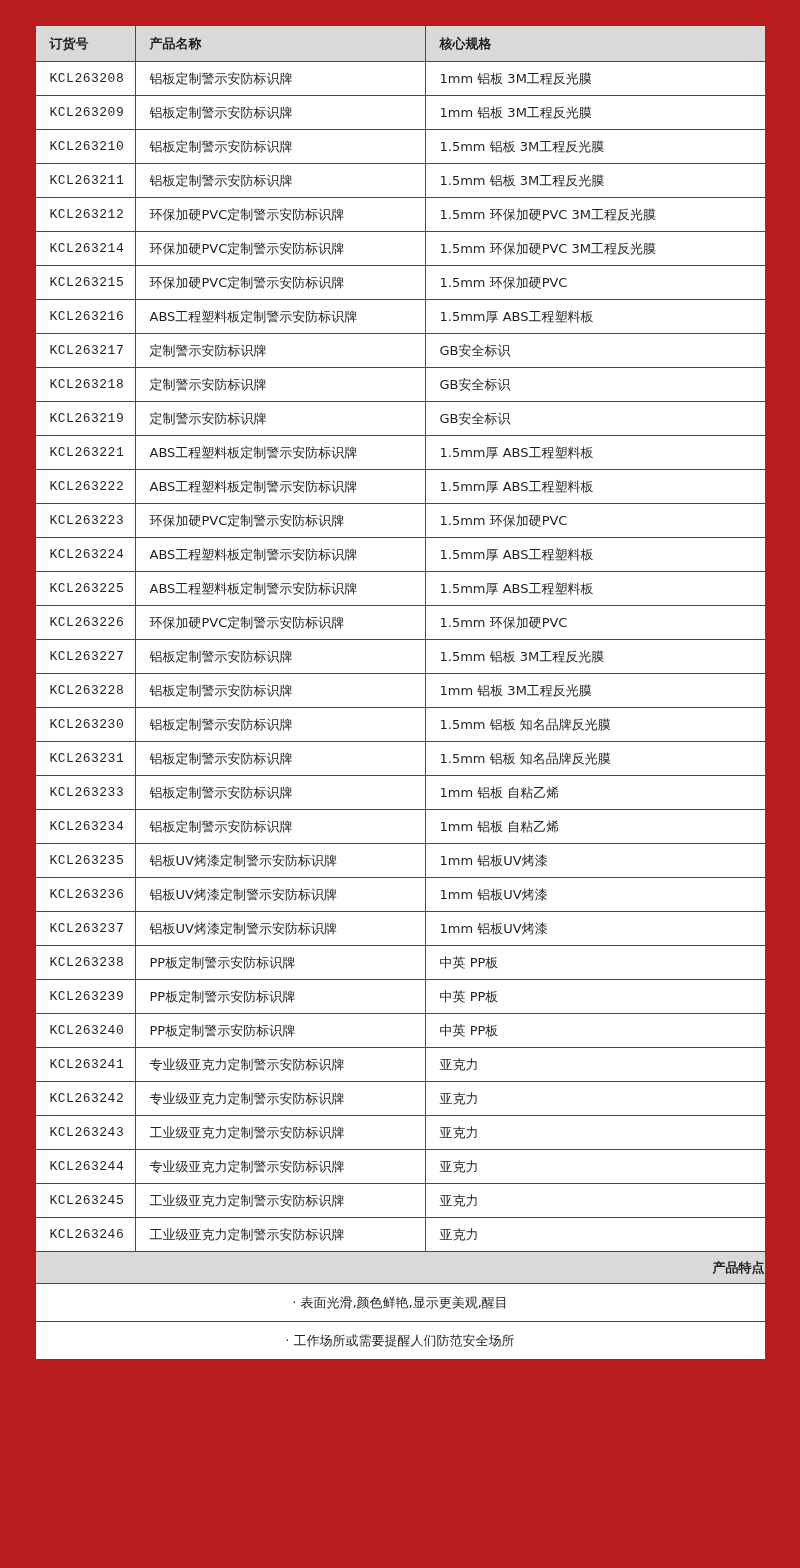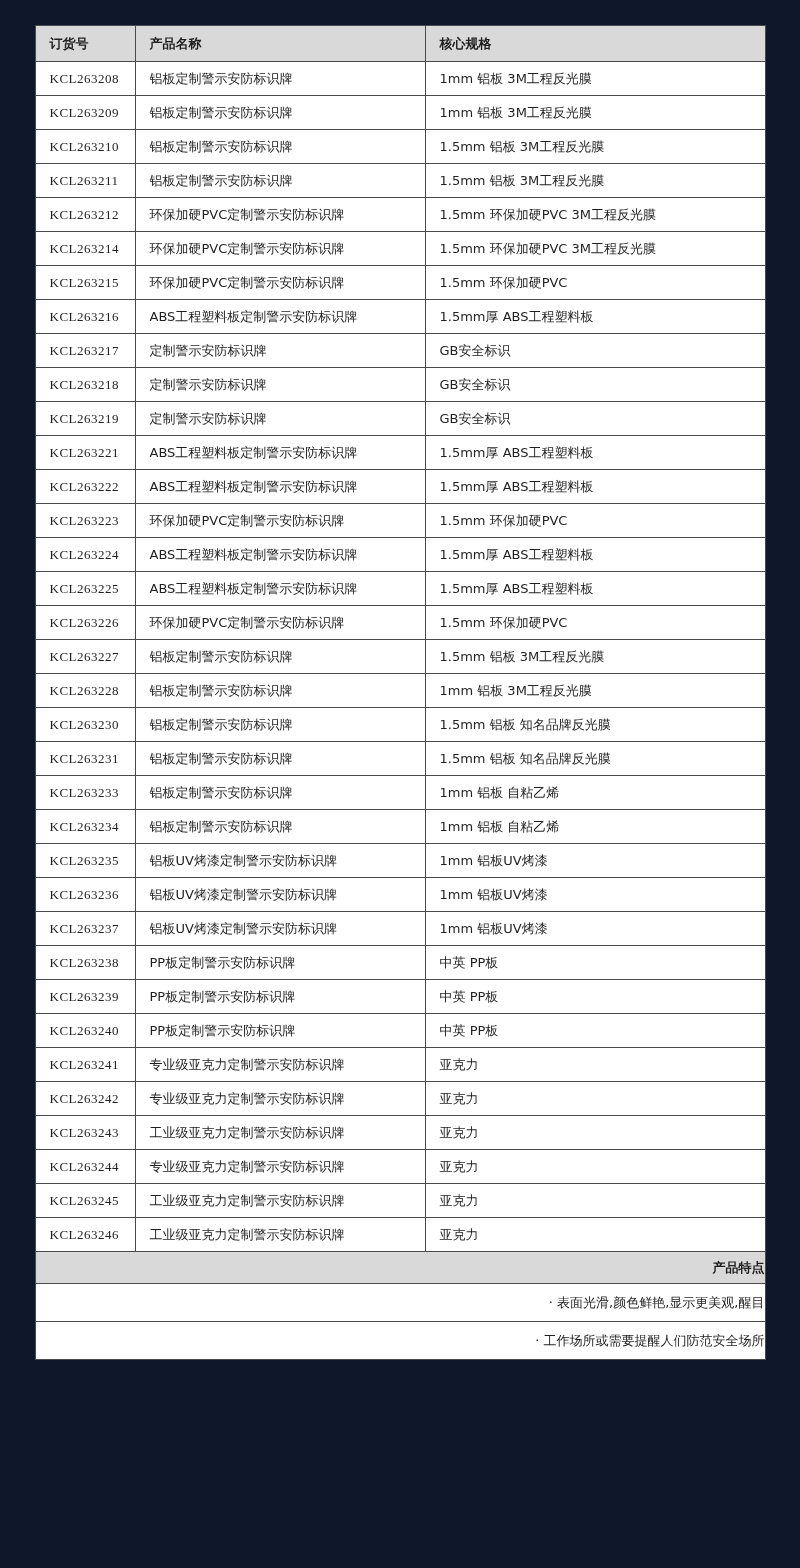--- a/index.html
+++ b/index.html
@@ -7,21 +7,21 @@
     padding: 0;
     background: #ffffff;
     width: 800px;
     height: 1568px;
     font-family: "DejaVu Sans", "Liberation Sans", sans-serif;
     color: #1f1f1f;
   }
   .page {
     width: 800px;
     height: 1568px;
-    background: #0f172a;
+    background: #b91c1c;
     box-sizing: border-box;
     padding-top: 25px;
   }
   table.spec-table {
     border-collapse: collapse;
     margin: 0 auto;
     width: 730px;
     table-layout: fixed;
     font-size: 13px;
   }
@@ -41,32 +41,32 @@
   table.spec-table th {
     background: var(--header-bg, #d9d9d9);
     font-weight: bold;
     height: 35px;
   }
   td.cell-data {
     height: 33px;
     background: #ffffff;
   }
   td.cell-order {
-    font-family: Liberation Serif, serif;
+    font-family: Liberation Mono, monospace;
     letter-spacing: 0.5px;
   }
   tr.section-title td {
     background: var(--header-bg, #d9d9d9);
     font-weight: bold;
     text-align: right;
     height: 31px;
     padding: 0;
   }
   tr.section-content td {
-    text-align: right;
+    text-align: center;
     height: 37px;
     padding: 0;
     background: #ffffff;
     margin-left: 13px;
   }
 </style>
 </head>
 <body>
 
 <div class="page">

